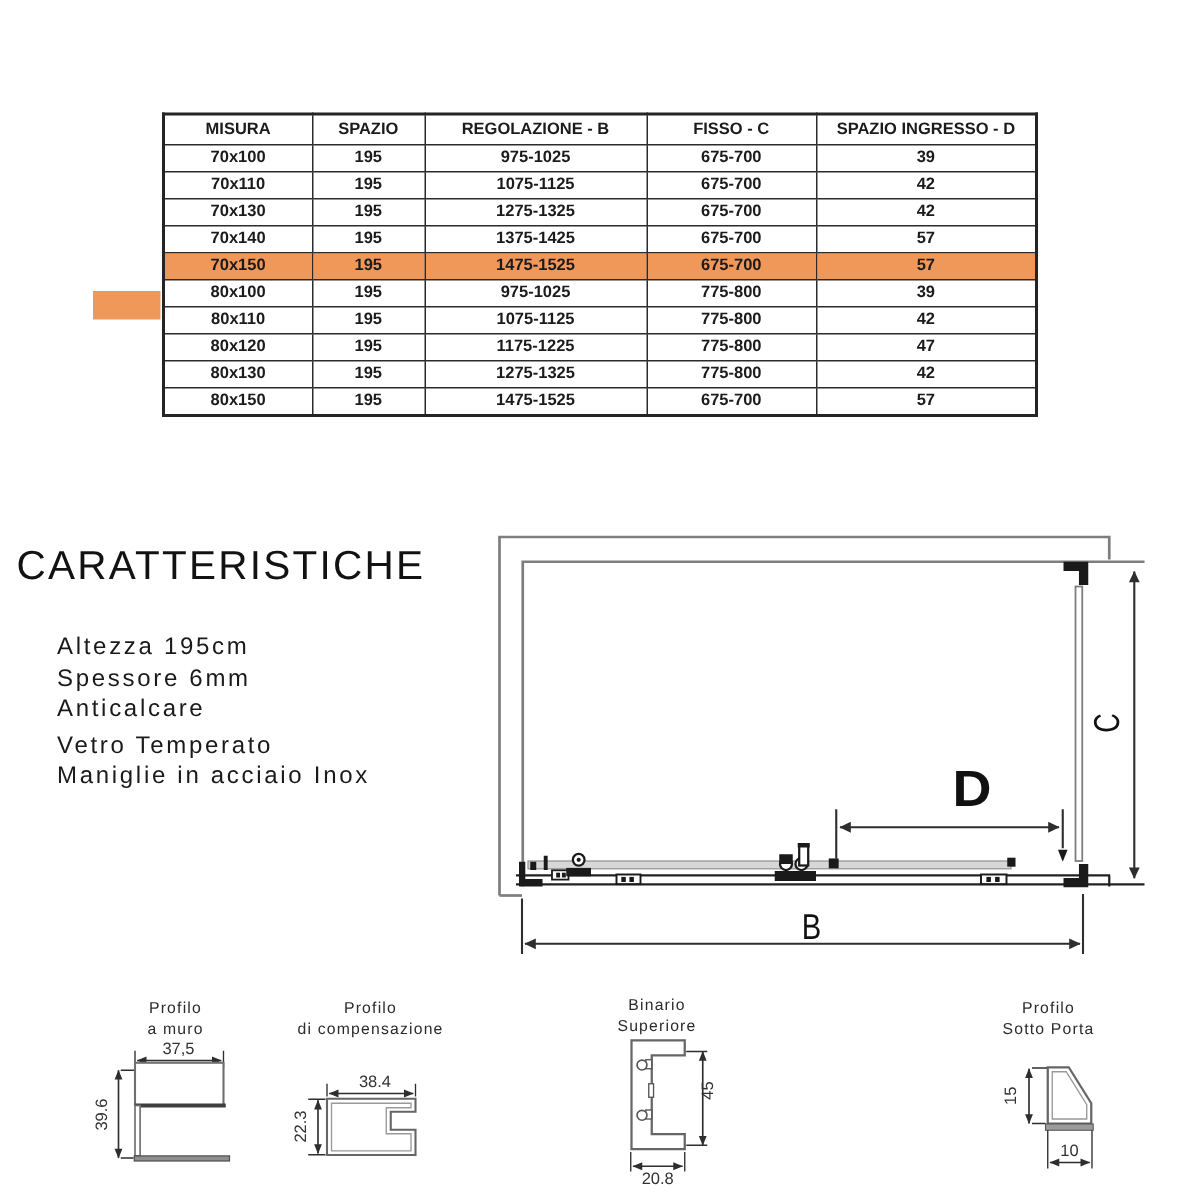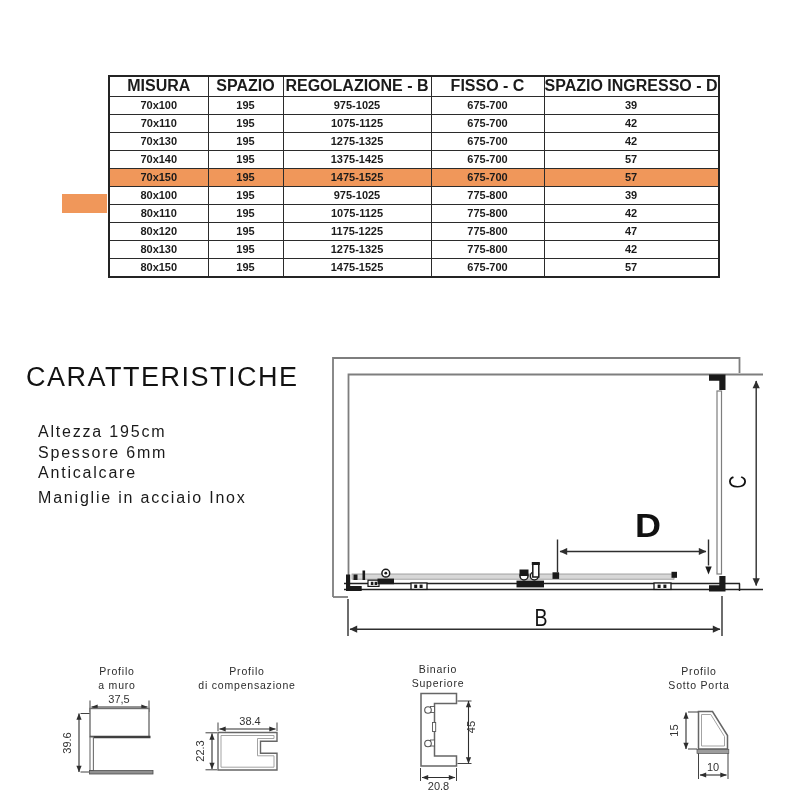--- a/index.html
+++ b/index.html
@@ -9,27 +9,27 @@
   }
   .abs{position:absolute;}
 
   
   #table-wrap{left:108px;top:75px;}
   table.spec{border-collapse:collapse;table-layout:fixed;border:2px solid #242424;}
   .spec th,.spec td{
     border:1.5px solid #2b2b2b;text-align:center;vertical-align:middle;
     padding:0;white-space:nowrap;overflow:hidden;color:#1b1b1b;font-weight:bold;
   }
-  .spec th{height:18.5px;font-size:16px;}
+  .spec th{height:18.5px;font-size:11px;}
   .spec td{height:17px;font-size:11px;}
   .spec tr.hl td{background:var(--hl,#F0975A);}
   #row-marker{left:62px;top:194px;width:45px;height:19px;background:var(--hl,#F0975A);}
 
   
-  #car-title{left:26px;top:362px;font-size:27px;letter-spacing:1.5px;color:#121212;}
+  #car-title{left:11px;top:362px;font-size:27px;letter-spacing:1.5px;color:#121212;}
   #car-list{left:38px;top:422px;font-size:16px;letter-spacing:1.8px;color:#1a1a1a;line-height:20.5px;}
   #car-list .car-item:nth-child(4){margin-top:4px;}
 
   
   svg text{font-family:"Liberation Sans",sans-serif;}
   .ptitle{font-size:10.5px;fill:#2b2b2b;letter-spacing:0.8px;text-anchor:middle;}
   .pdim{font-size:11px;fill:#333;text-anchor:middle;}
 </style>
 </head>
 <body>
@@ -126,20 +126,21 @@
       </tbody>
   </table>
 </div>
 <div id="row-marker" class="abs"></div>
 
 <div id="car-title" class="abs">CARATTERISTICHE</div>
 <div id="car-list" class="abs">
     <div class="car-item">Altezza 195cm</div>
     <div class="car-item">Spessore 6mm</div>
     <div class="car-item">Anticalcare</div>
+    <div class="car-item">Vetro Temperato</div>
     <div class="car-item">Maniglie in acciaio Inox</div>
   </div>
 
 <svg class="abs" style="left:330px;top:350px" width="470" height="310" viewBox="330 350 470 310">
   <defs>
     <marker id="arrD" viewBox="0 0 10 10" refX="9.5" refY="5" markerWidth="10" markerHeight="8" orient="auto-start-reverse" markerUnits="userSpaceOnUse">
       <path d="M0.5,0.5 L10,5 L0.5,9.5 Z" fill="#2e2e2e"></path>
     </marker>
   </defs>
 

